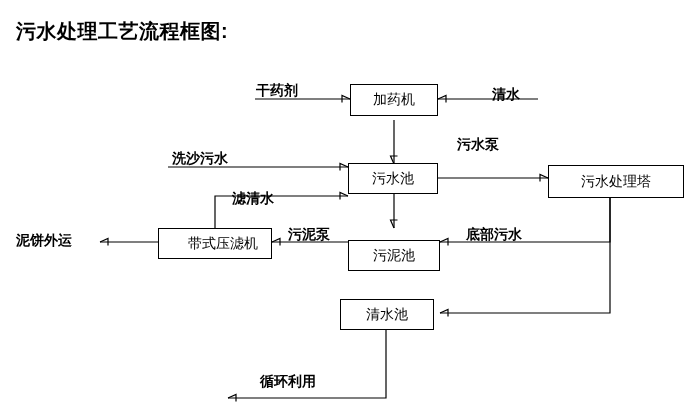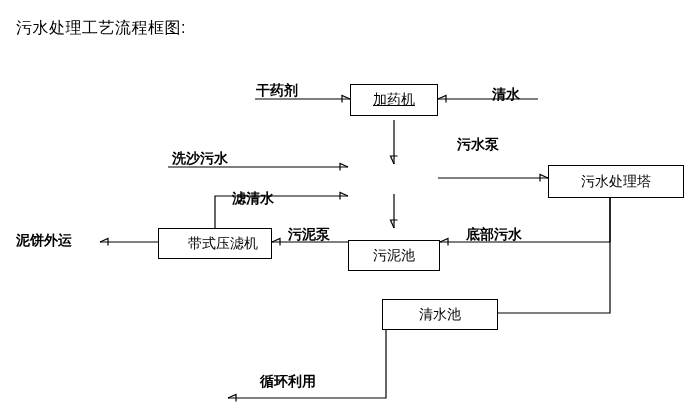--- a/index.html
+++ b/index.html
@@ -17,22 +17,22 @@
   }
   #canvas {
     position: relative;
     width: 700px;
     height: 420px;
   }
   .title {
     position: absolute;
     left: 16px;
     top: 18px;
-    font-size: 16px;
-    font-weight: normal;
+    font-size: 20px;
+    font-weight: bold;
     letter-spacing: 0.5px;
     white-space: nowrap;
   }
   .node {
     position: absolute;
     box-sizing: border-box;
     border: 1px solid #000000;
     background: #ffffff;
     font-size: 14px;
     display: flex;
@@ -103,38 +103,41 @@
     <line x1="158" y1="242" x2="100" y2="242"></line>
     <polyline points="100,242 108,238.5 108,245.5" fill="#000"></polyline>
 
     <polyline points="610,198 610,313 440,313"></polyline>
     <polyline points="440,313 448,309.5 448,316.5" fill="#000"></polyline>
 
     <polyline points="386,330 386,398 228,398"></polyline>
     <polyline points="228,398 236,394.5 236,401.5" fill="#000"></polyline>
   </svg>
 
-  <div class="node" style="left:350px; top:84px; width:88px; height:32px;text-decoration:underline;">
+  <div class="node" style="left:350px; top:84px; width:88px; height:32px;">
     <span>加药机</span>
   </div>
 
+  <div class="node" style="left:348px; top:163px; width:90px; height:31px;">
+    <span>污水池</span>
+  </div>
 
   <div class="node" style="left:548px; top:165px; width:136px; height:33px;">
     <span>污水处理塔</span>
   </div>
 
   <div class="node" style="left:158px; top:228px; width:114px; height:31px;padding-left:16px;">
     <span>带式压滤机</span>
   </div>
 
   <div class="node" style="left:348px; top:228px; width:92px; height:31px;margin-top:12px;">
     <span>污泥池</span>
   </div>
 
-  <div class="node" style="left:340px; top:299px; width:116px; height:31px;margin-left:42px;">
+  <div class="node" style="left:340px; top:299px; width:94px; height:31px;">
     <span>清水池</span>
   </div>
 
   <div class="label" style="left:256px; top:82px;">干药剂</div>
 
   <div class="label" style="left:492px; top:86px;">清水</div>
 
   <div class="label" style="left:172px; top:150px;">洗沙污水</div>
 
   <div class="label" style="left:232px; top:190px;">滤清水</div>

